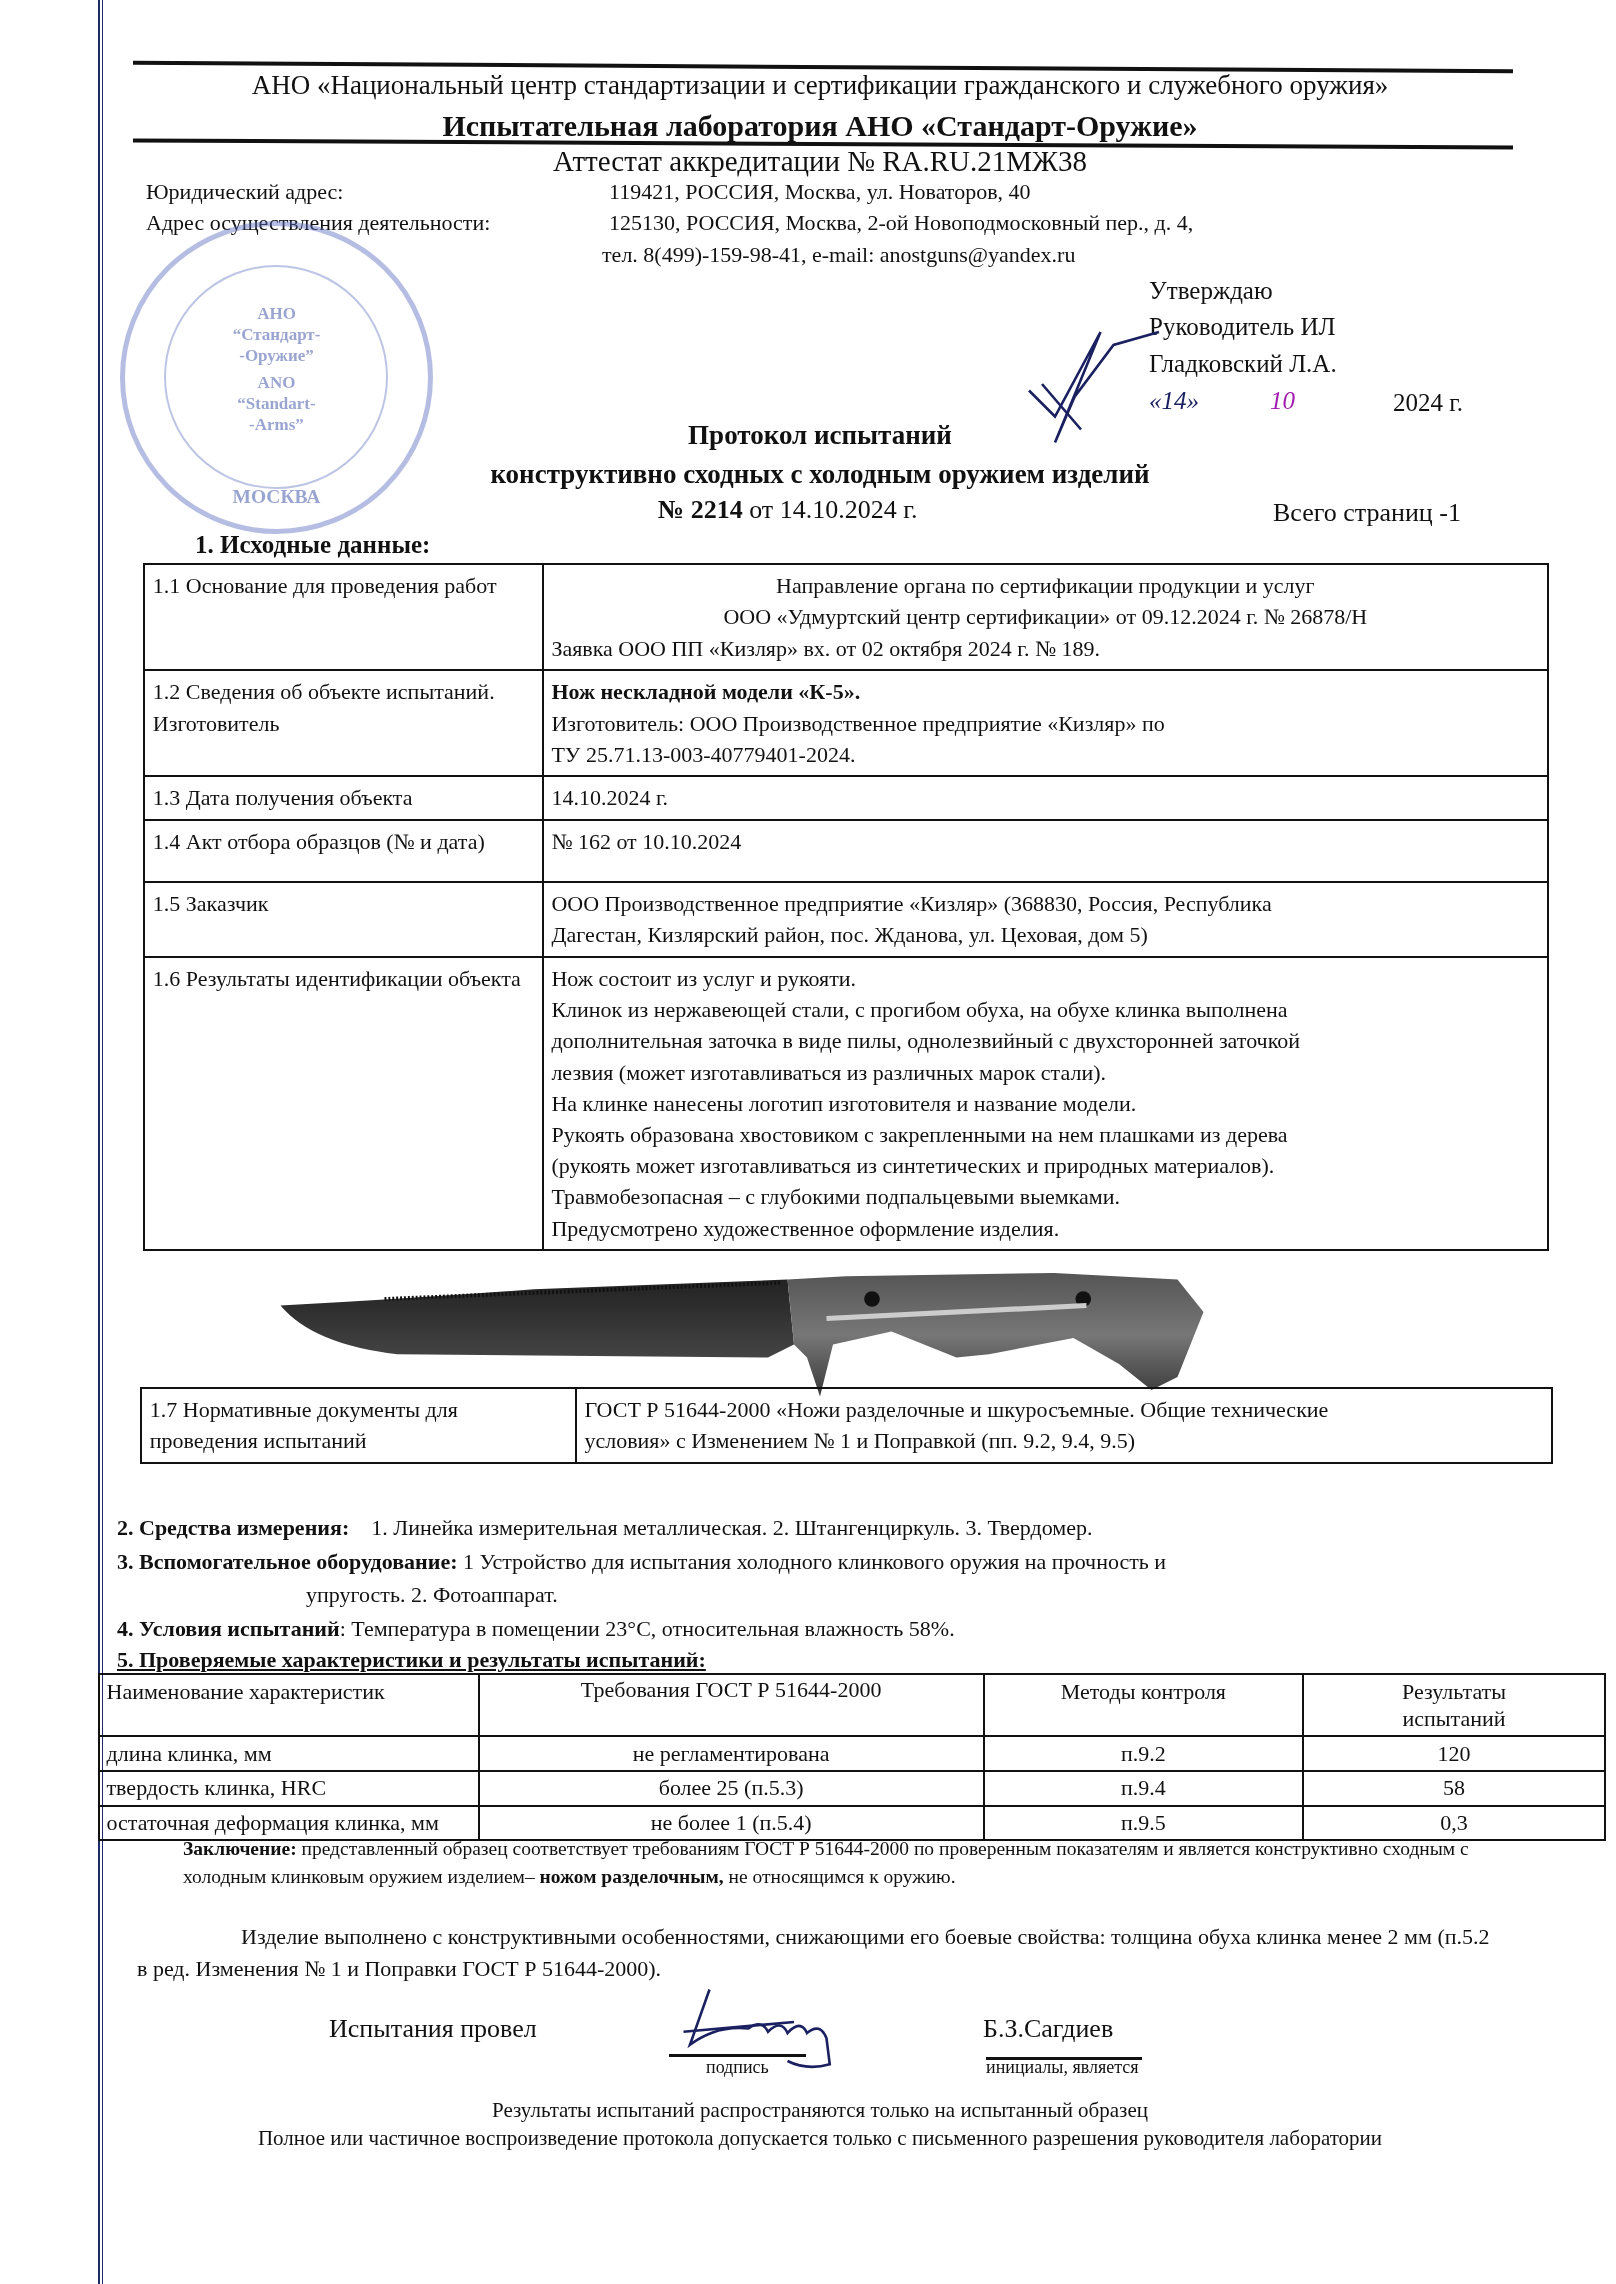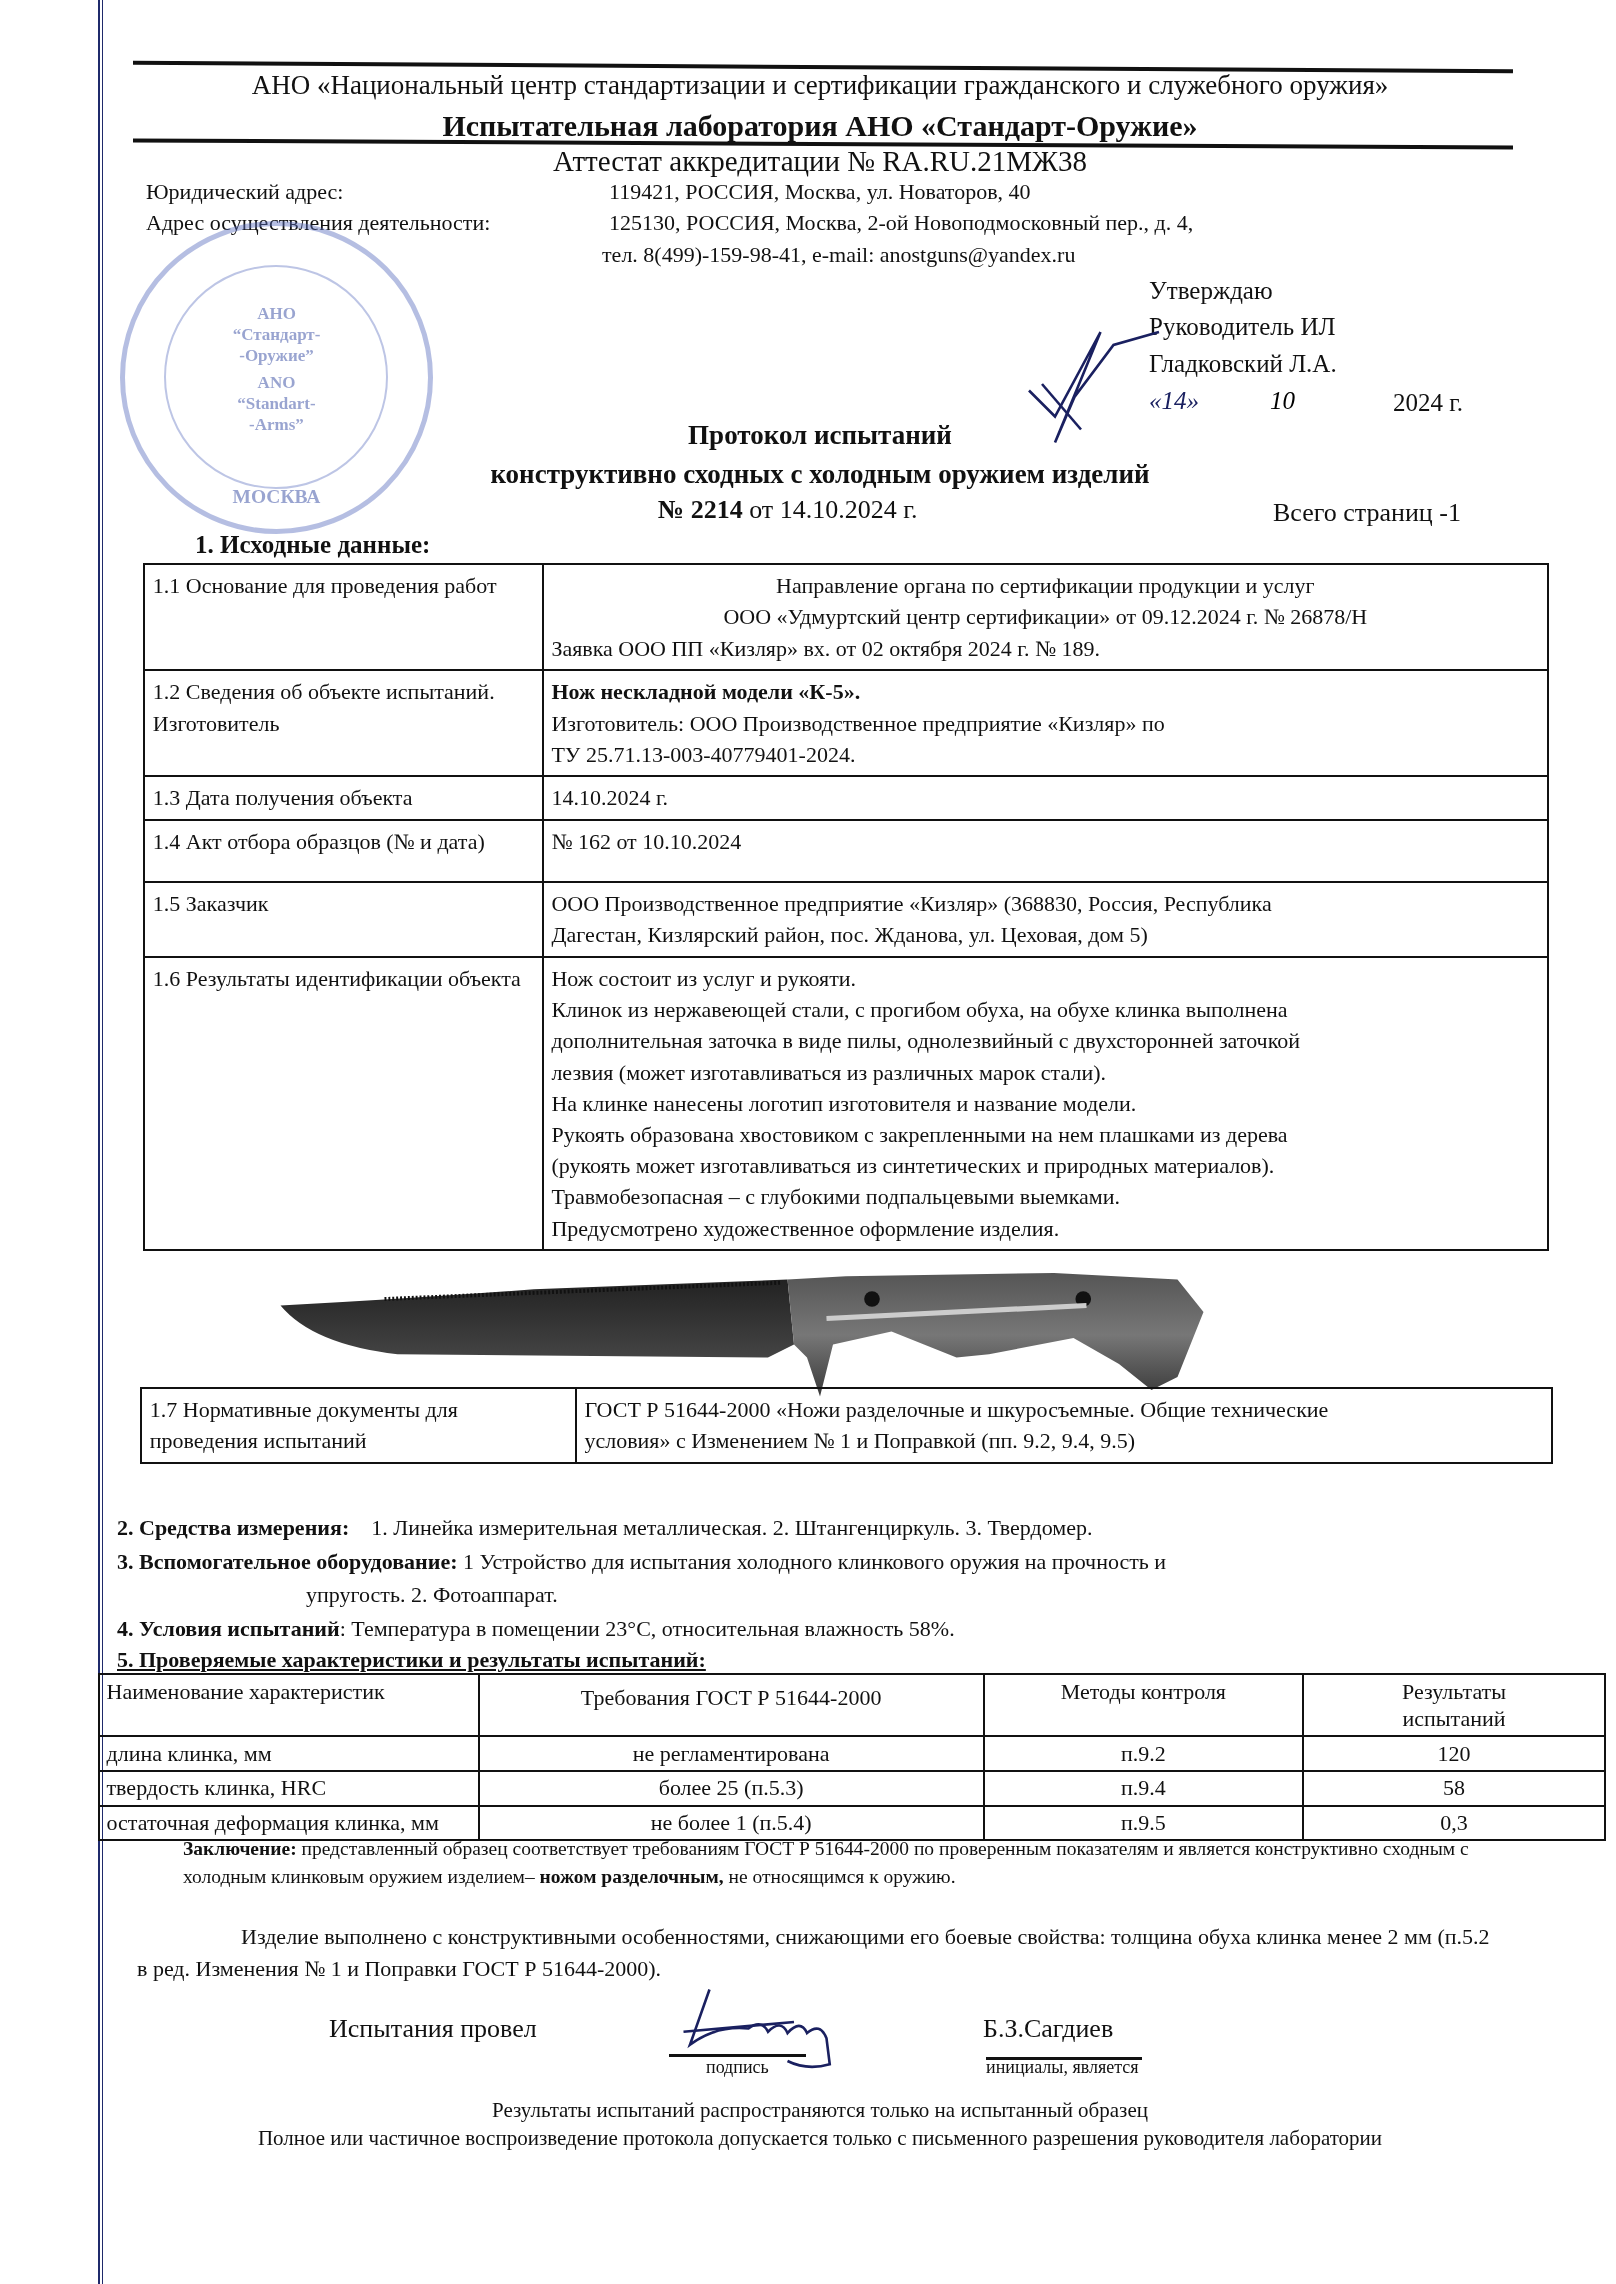--- a/index.html
+++ b/index.html
@@ -59,21 +59,21 @@
   <div class="stamp-text" style="top:147px;">ANO</div>
   <div class="stamp-text" style="top:168px;">“Standart-</div>
   <div class="stamp-text" style="top:189px;">-Arms”</div>
   <div class="stamp-text" style="top:260px; font-size:19.5px;">МОСКВА</div>
 </div>
 
 <div class="abs approve" style="top:277px;">Утверждаю</div>
 <div class="abs approve" style="top:313px;">Руководитель ИЛ</div>
 <div class="abs approve" style="top:350px;">Гладковский Л.А.</div>
 <div class="abs approve" style="top:387px; font-style:italic; color:#1a2060;">«14»</div>
-<div class="abs approve" style="left:1270px; top:387px; font-style:italic; color:#000000;">10</div>
+<div class="abs approve" style="left:1270px; top:387px; font-style:italic; color:#a21caf;">10</div>
 <div class="abs approve" style="left:1393px; top:389px;">2024  г.</div>
 <svg class="abs" style="left:1016px; top:319px;" width="169" height="130" viewBox="0 0 260 200">
   <path class="sig" d="M20,110 L60,150 L130,20 L60,190 L90,120 L150,40 L220,20"></path>
   <path class="sig" d="M40,100 L100,170"></path>
 </svg>
 
 <div class="abs title" style="top:420px;">Протокол испытаний</div>
 <div class="abs title" style="top:459px;">конструктивно сходных  с холодным оружием изделий</div>
 <div class="abs" style="left:658px; top:495px; font-size:26px;">
   <span class="b">№ 2214</span>
@@ -176,21 +176,21 @@
 <div class="abs para" style="left:306px; top:1579px;">упругость. 2. Фотоаппарат.</div>
 <div class="abs para" style="left:117px; top:1613px;">
   <span class="b">4. Условия испытаний</span><span>: Температура в помещении 23°С, относительная влажность 58%.</span>
 </div>
 <div class="abs para b" style="left:117px; top:1644px; text-decoration:underline;">5. Проверяемые характеристики и результаты испытаний:</div>
 
 <table class="res-table" style="left:98px; top:1673px; width:1508px;">
   <tbody>
       <tr style="height:62px;">
     <td style="width:378px;">Наименование характеристик</td>
-    <td class="c" style="width:361px; padding:9px 78px;">Требования ГОСТ Р 51644-2000</td>
+    <td class="c" style="width:361px; padding:1px 78px;">Требования ГОСТ Р 51644-2000</td>
     <td class="c" style="width:221px; padding:2.6px 52px;">Методы контроля</td>
     <td class="c" style="padding:2.6px 98px;">Результаты испытаний</td>
   </tr>
   <tr>
     <td>длина клинка, мм</td>
     <td class="c">не регламентирована</td>
     <td class="c">п.9.2</td>
     <td class="c">120</td>
   </tr>
   <tr>

